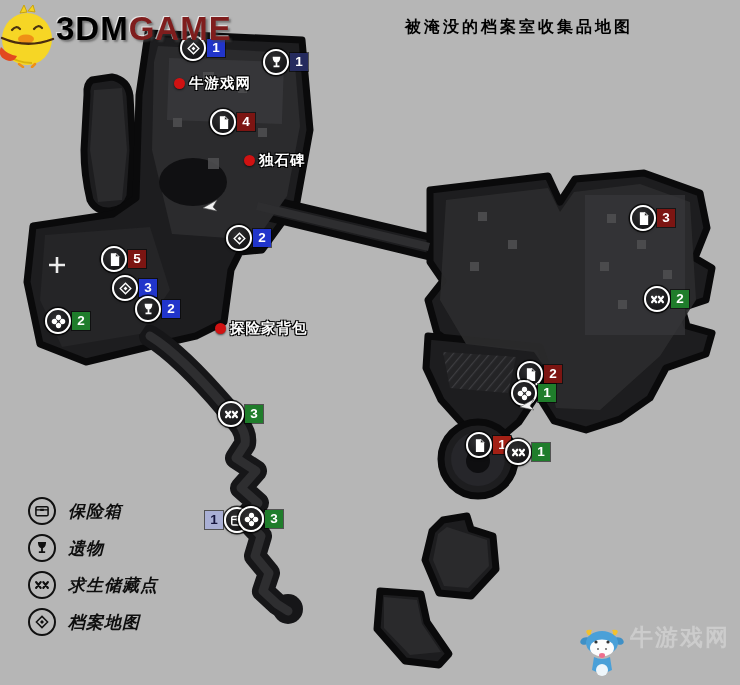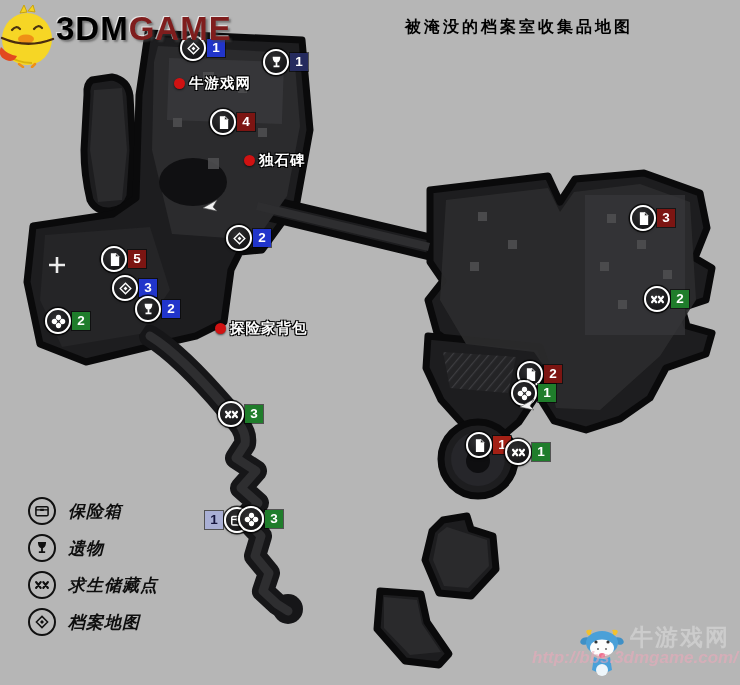--- a/index.html
+++ b/index.html
@@ -369,15 +369,14 @@
       <ellipse cx="24" cy="16" rx="16" ry="12" fill="#4aa0d8"></ellipse>
       <ellipse cx="24" cy="21" rx="12" ry="8.5" fill="#fdfdfd"></ellipse>
       <circle cx="18" cy="15" r="1.6" fill="#333"></circle>
         <circle cx="30" cy="15" r="1.6" fill="#333"></circle>
       <circle cx="20" cy="22" r="1" fill="#666"></circle>
         <circle cx="28" cy="22" r="1" fill="#666"></circle>
       <ellipse cx="24" cy="28.5" rx="3" ry="2.4" fill="#ef6f8e"></ellipse>
       <path d="M16,30 q8,4 16,0 l2,13 q-10,6 -20,0 Z" fill="#4aa0d8"></path>
       <ellipse cx="24" cy="43" rx="6" ry="6" fill="#eef6fb"></ellipse>
     </svg>
-    <div id="wm-url">http://bbs.3dmgame.com/</div>
   </div>
 </div>
 
 </body></html>

